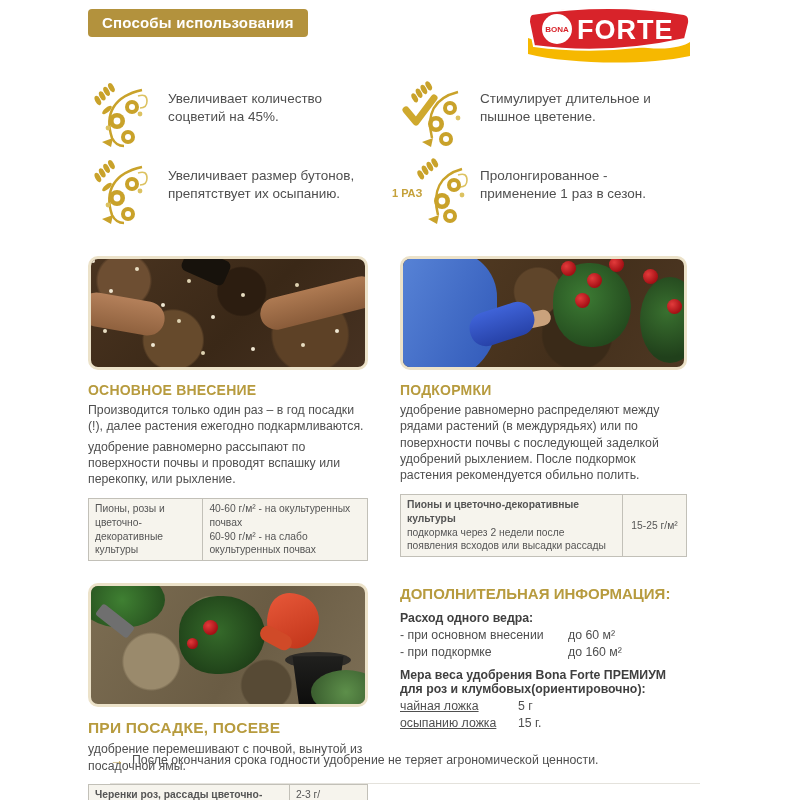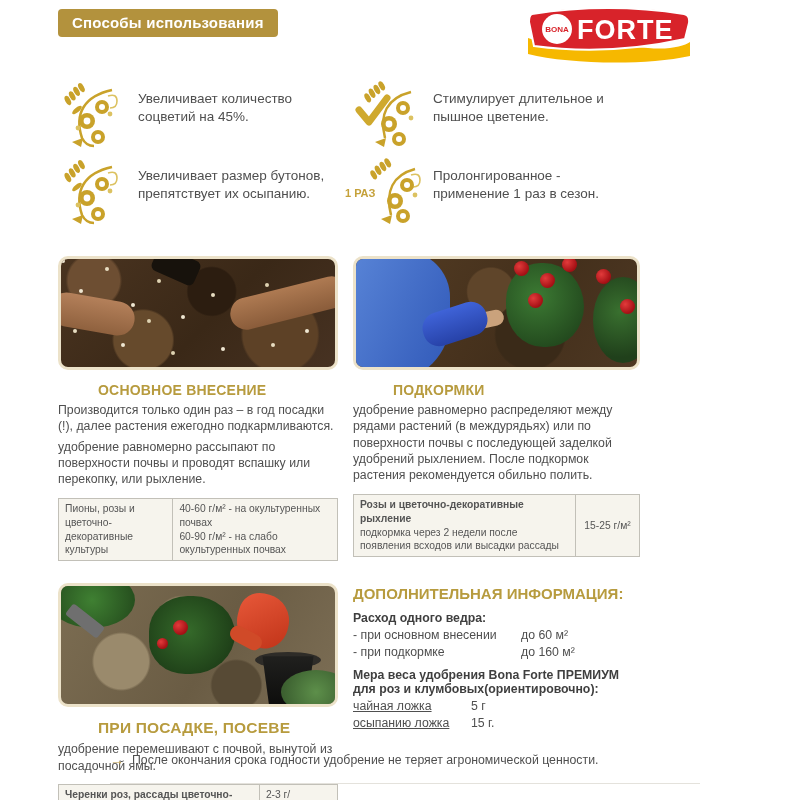--- a/index.html
+++ b/index.html
@@ -1,26 +1,26 @@
 <!DOCTYPE html>
 <html><head>
 <meta charset="utf-8">
 <style>
   * { margin:0; padding:0; box-sizing:border-box; }
   html,body { width:800px; height:800px; background:#fff; font-family:"Liberation Sans", sans-serif; }
-  .page { position:relative; width:800px; height:800px; padding:6px 108px 0 58px; overflow:hidden; }
+  .page { position:relative; width:800px; height:800px; padding:6px 108px 0 88px; overflow:hidden; }
 
   
   .header { display:flex; justify-content:space-between; align-items:flex-start; height:60px; }
   .badge { margin-top:3px; background:#b3923d; color:#fff; font-weight:bold; font-size:15px;
            padding:5px 14px 6px; border-radius:4px; letter-spacing:.2px; }
   .logo-svg { display:block; }
 
   
-  .cols { display:flex; gap:15px; margin-top:14px; }
+  .cols { display:flex; gap:32px; margin-top:14px; }
   .col-l { width:280px; }
   .col-r { width:287px; }
 
   
   .benefit { display:flex; height:77px; }
   .benefit .icon-box { position:relative; width:74px; flex:0 0 74px; }
   .benefit .b-text { font-size:13.5px; color:#4f4f4f; line-height:1.3; padding-top:10px; padding-left:6px; }
   .icon-label { position:absolute; left:-8px; top:30px; font-size:11px; font-weight:bold; color:#c5a13a; }
 
   
@@ -74,21 +74,21 @@
   .red-glove { left:176px; top:8px; width:52px; height:54px; background:linear-gradient(140deg,#e8593a,#c03318);
       border-radius:40% 50% 45% 50%; transform:rotate(14deg); }
   .glove-finger { left:168px; top:44px; width:34px; height:16px; background:#d04a28; border-radius:10px; transform:rotate(28deg); }
   .pot { right:18px; bottom:-4px; width:58px; height:52px; background:linear-gradient(#20201e,#0c0c0b);
       clip-path:polygon(6% 0, 94% 0, 82% 100%, 18% 100%); border-radius:4px; }
   .pot-rim { right:14px; bottom:36px; width:66px; height:16px; background:#2e2c28; border-radius:50%; }
   .leaf-br { right:-16px; bottom:-10px; width:70px; height:44px; background:radial-gradient(circle at 50% 50%, #5d8f4a, #3c6030 80%);
       border-radius:50%; }
 
   
-  .sec-title { color:#b79b3e; font-weight:bold; font-size:14px; margin-top:12px; letter-spacing:.2px;margin-left:40px; }
+  .sec-title { color:#b79b3e; font-weight:bold; font-size:14px; margin-top:12px; letter-spacing:.2px; }
   .sec-title.big { font-size:15.5px; }
   .para { font-size:12.3px; color:#4f4f4f; line-height:1.33; margin-top:4px; }
 
   table.dose { width:100%; border-collapse:collapse; margin-top:10px; font-size:10.3px; color:#555; }
   table.dose td { border:1px solid #c2c0b8; background:#f6f4ed; padding:3px 6px; vertical-align:middle; line-height:1.35; }
   td.c2 { text-align:left; }
   .bold-line { font-weight:bold; }
   .dose-center { text-align:center; white-space:nowrap; }
 
   
@@ -293,21 +293,21 @@
         <div class="rose" style="right:2px; top:40px;"></div>
       </div>
 
       <div class="sec-title">ПОДКОРМКИ</div>
       <div class="para">удобрение равномерно распределяют между рядами растений (в междурядьях) или по поверхности почвы с последующей заделкой удобрений рыхлением. После подкормок растения рекомендуется обильно полить.</div>
 
       <table class="dose">
         <tbody>
             <tr>
           <td>
-            <div class="bold-line">Розы и цветочно-декоративные рыхление</div>
+            <div class="bold-line">Пионы и цветочно-декоративные культуры</div>
             <div>подкормка через 2 недели после появления всходов или высадки рассады</div>
           </td>
           <td class="dose-center" style="width:64px">15-25 г/м²</td>
         </tr>
       </tbody>
         </table>
 
       <div class="ai-head">ДОПОЛНИТЕЛЬНАЯ ИНФОРМАЦИЯ:</div>
       <div class="ai-sub">Расход одного ведра:</div>
       <div class="ai-row">

